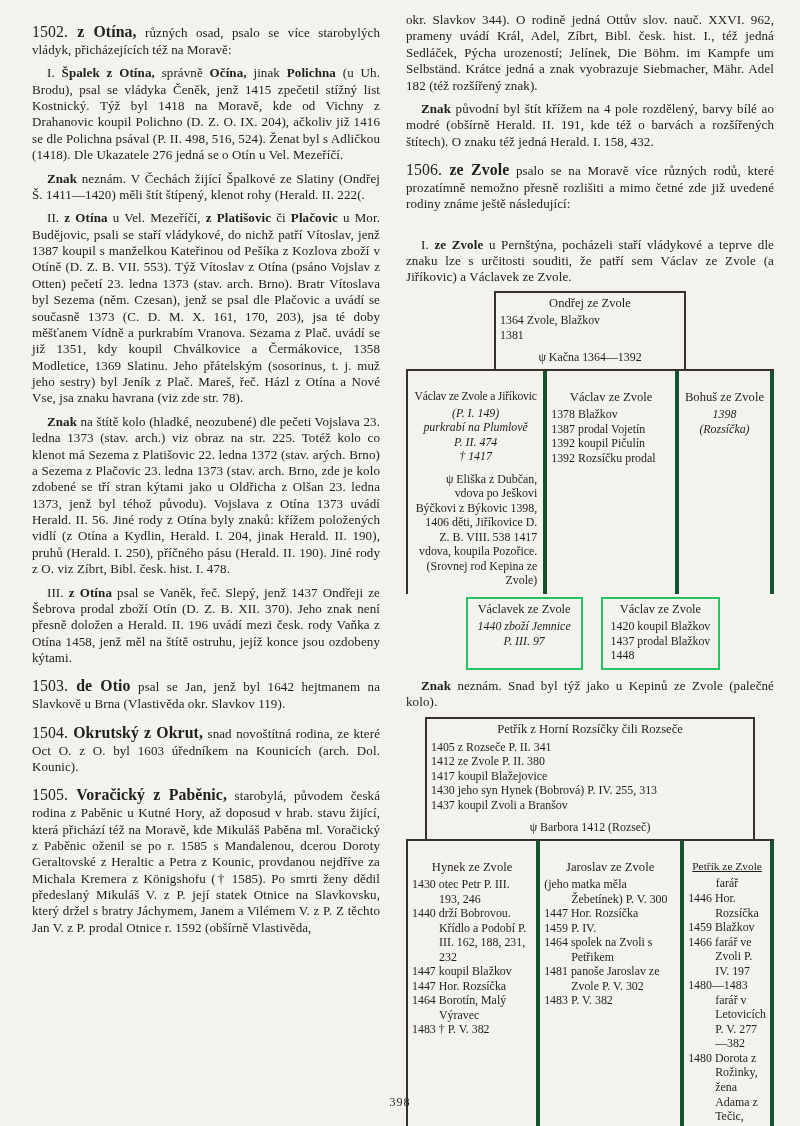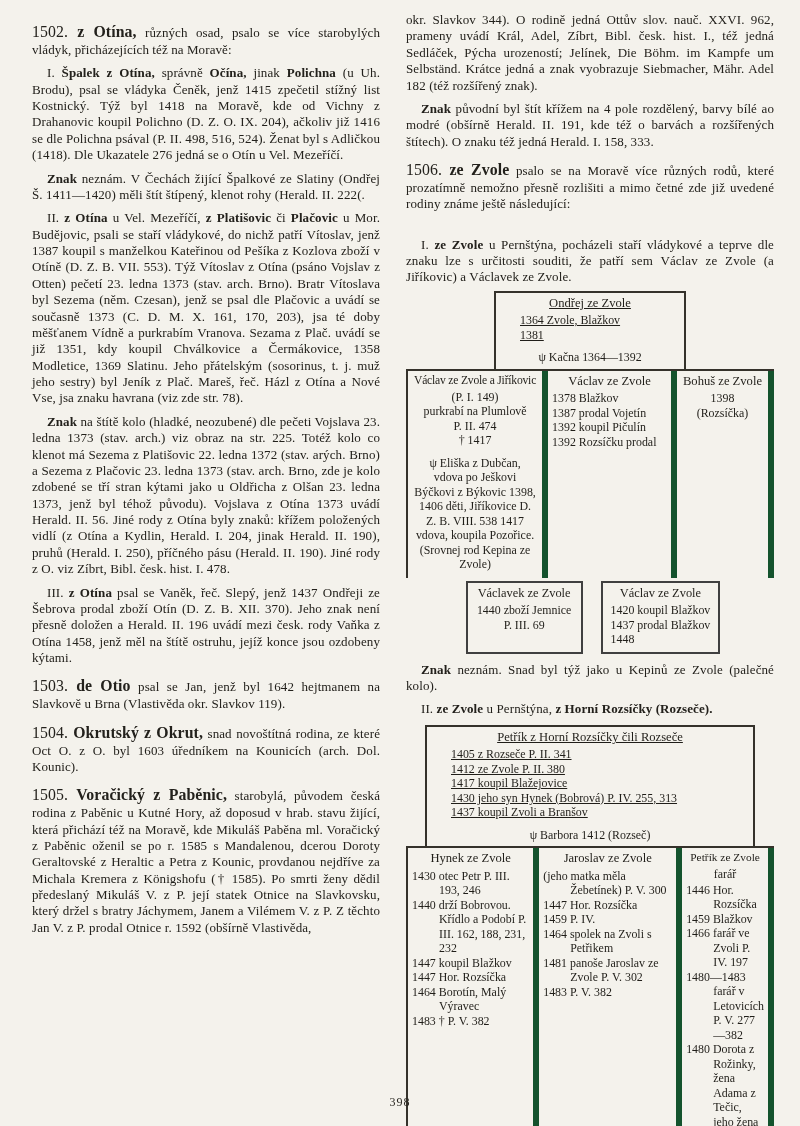--- a/index.html
+++ b/index.html
@@ -14,40 +14,40 @@
   p.ind{text-indent:15px;}
   p.tight{margin-bottom:3px;margin-top:24px;}
   .lead{font-size:15.8px;}
   b{font-weight:bold;}
   
   .gtree{margin:5px 0 8px;font-size:11.9px;line-height:1.22;color:#201e19;}
   .t-rootwrap{margin:0 auto;border-top:2px solid #35322b;border-left:2px solid #35322b;
     border-right:2px solid #35322b;box-sizing:border-box;}
   .w1{width:192px;}
   .w2{width:330px;}
-  .t-root{padding:2px 20px 0;text-decoration:underline;}
+  .t-root{padding:2px 0 0;}
   .t-title{text-align:center;font-size:12.6px;padding:1px 2px 2px;white-space:nowrap;overflow:hidden;}
   .t-sub{text-align:center;padding-bottom:1px;}
   .t-spouse{text-align:center;padding:8px 0 4px;}
   .t-row{display:flex;border-top:2px solid #35322b;border-left:2px solid #35322b;}
-  .t-cell{border-right:6px solid #14532d;padding:2px 4px 6px;box-sizing:border-box;}
+  .t-cell{border-right:4px solid #14532d;padding:18px 4px 6px;box-sizing:border-box;}
   .r1c1{width:148px;}
   .r1c1 .t-title{font-size:11.6px;letter-spacing:-.2px;}
   .r1c2{width:140px;}
   .r1c3{flex:1;}
   .r2c1{width:134px;}
   .r2c2{width:146px;}
   .r2c3{flex:1;}
-  .r2c3 .t-title{font-size:11.4px;}
+  .r2c3 .t-title{font-size:11.4px;text-decoration:underline;}
   .tl{padding:0 0 0 27px;text-indent:-27px;}
   .tl.nl{padding-left:4px;text-indent:0;}
-  .tl.c{padding-left:0;text-indent:0;text-align:center;}
-  .t-note{text-align:center;margin-top:8px;padding:0 2px;}
+  .tl.c{padding-left:0;text-indent:0;text-align:center;font-style:italic;}
+  .t-note{text-align:right;margin-top:8px;padding:0 2px;}
   .t-row2{display:flex;justify-content:center;gap:18px;padding:3px 0 0 6px;}
-  .t-box{border:2px solid #404040;padding:2px 8px 5px;box-sizing:border-box;}
+  .t-box{border:2px solid #22c55e;padding:2px 8px 5px;box-sizing:border-box;}
   .t-box .t-title{font-size:12.4px;}
   .pagenum{position:absolute;left:0;right:0;bottom:16px;text-align:center;
     font-size:12px;letter-spacing:1px;color:#2a2822;}
 </style>
 </head>
 <body>
 
 <div id="page">
   <div class="cols">
 
@@ -59,21 +59,21 @@
         <p class="para ind"><b>Znak</b><span> na štítě kolo (hladké, neozubené) dle pečeti Vojslava 23. ledna 1373 (stav. arch.) viz obraz na str. 225. Totéž kolo co klenot má Sezema z Platišovic 22. ledna 1372 (stav. arých. Brno) a Sezema z Plačovic 23. ledna 1373 (stav. arch. Brno, zde je kolo zdobené se tří stran kýtami jako u Oldřicha z Olšan 23. ledna 1373, jenž byl téhož původu). Vojslava z Otína 1373 uvádí Herald. II. 56. Jiné rody z Otína byly znaků: křížem položených vidlí (z Otína a Kydlin, Herald. I. 204, jinak Herald. II. 190), pruhů (Herald. I. 250), příčného pásu (Herald. II. 190). Jiné rody z O. viz Zíbrt, Bibl. česk. hist. I. 478.</span></p>
         <p class="para ind"><span>III. </span><b>z Otína</b><span> psal se Vaněk, řeč. Slepý, jenž 1437 Ondřeji ze Šebrova prodal zboží Otín (D. Z. B. XII. 370). Jeho znak není přesně doložen a Herald. II. 196 uvádí mezi česk. rody Vaňka z Otína 1458, jenž měl na štítě ostruhu, jejíž konce jsou ozdobeny kýtami.</span></p>
         <p class="para entry"><span class="lead">1503. </span><b class="lead">de Otio</b><span> psal se Jan, jenž byl 1642 hejtmanem na Slavkově u Brna (Vlastivěda okr. Slavkov 119).</span></p>
         <p class="para entry"><span class="lead">1504. </span><b class="lead">Okrutský z Okrut,</b><span> snad novoštítná rodina, ze které Oct O. z O. byl 1603 úředníkem na Kounicích (arch. Dol. Kounic).</span></p>
         <p class="para entry"><span class="lead">1505. </span><b class="lead">Voračický z Paběnic,</b><span> starobylá, původem česká rodina z Paběnic u Kutné Hory, až doposud v hrab. stavu žijící, která přichází též na Moravě, kde Mikuláš Paběna ml. Voračický z Paběnic oženil se po r. 1585 s Mandalenou, dcerou Doroty Geraltovské z Heraltic a Petra z Kounic, provdanou nejdříve za Michala Kremera z Königshofu († 1585). Po smrti ženy dědil předeslaný Mikuláš V. z P. její statek Otnice na Slavkovsku, který držel s bratry Jáchymem, Janem a Vilémem V. z P. Z těchto Jan V. z P. prodal Otnice r. 1592 (obšírně Vlastivěda,</span></p>
       </div>
 
     <div class="col">
       <div>
           <p class="para "><span>okr. Slavkov 344). O rodině jedná Ottův slov. nauč. XXVI. 962, prameny uvádí Král, Adel, Zíbrt, Bibl. česk. hist. I., též jedná Sedláček, Pýcha urozeností; Jelínek, Die Böhm. im Kampfe um Selbständ. Krátce jedná a znak vyobrazuje Siebmacher, Mähr. Adel 182 (též rozšířený znak).</span></p>
-          <p class="para ind"><b>Znak</b><span> původní byl štít křížem na 4 pole rozdělený, barvy bílé ao modré (obšírně Herald. II. 191, kde též o barvách a rozšířených štítech). O znaku též jedná Herald. I. 158, 333.</span></p>
+          <p class="para ind"><b>Znak</b><span> původní byl štít křížem na 4 pole rozdělený, barvy bílé ao modré (obšírně Herald. II. 191, kde též o barvách a rozšířených štítech). O znaku též jedná Herald. I. 158, 432.</span></p>
           <p class="para entry"><span class="lead">1506. </span><b class="lead">ze Zvole</b><span> psalo se na Moravě více různých rodů, které prozatímně nemožno přesně rozlišiti a mimo četné zde již uvedené rodiny známe ještě následující:</span></p>
           <p class="para ind tight"><span>I. </span><b>ze Zvole</b><span> u Pernštýna, pocházeli staří vládykové a teprve dle znaku lze s určitosti souditi, že patří sem Václav ze Zvole (a Jiříkovic) a Václavek ze Zvole.</span></p>
         </div>
 
       <div class="gtree">
         <div class="t-rootwrap w1">
           <div class="t-root">
             <div class="t-title">Ondřej ze Zvole</div>
             <div>
                 <div class="tl nl">1364 Zvole, Blažkov</div>
@@ -108,37 +108,36 @@
                 <div class="tl c">1398</div>
                 <div class="tl c">(Rozsíčka)</div>
               </div>
           </div>
         </div>
         <div class="t-row2">
           <div class="t-box">
             <div class="t-title">Václavek ze Zvole</div>
             <div>
                 <div class="tl c">1440 zboží Jemnice</div>
-                <div class="tl c">P. III. 69</div>
+                <div class="tl c">P. III. 97</div>
               </div>
           </div>
           <div class="t-box">
             <div class="t-title">Václav ze Zvole</div>
             <div>
                 <div class="tl ">1420 koupil Blažkov</div>
                 <div class="tl ">1437 prodal Blažkov</div>
                 <div class="tl ">1448</div>
               </div>
           </div>
         </div>
       </div>
 
       <div>
           <p class="para ind"><b>Znak</b><span> neznám. Snad byl týž jako u Kepinů ze Zvole (palečné kolo).</span></p>
-          <p class="para ind"><span>II. </span><b>ze Zvole</b><span> u Pernštýna, </span><b>z Horní Rozsíčky (Rozseče).</b></p>
         </div>
 
       <div class="gtree">
         <div class="t-rootwrap w2">
           <div class="t-root">
             <div class="t-title">Petřík z Horní Rozsíčky čili Rozseče</div>
             <div>
                 <div class="tl nl">1405 z Rozseče P. II. 341</div>
                 <div class="tl nl">1412 ze Zvole P. II. 380</div>
                 <div class="tl nl">1417 koupil Blažejovice</div>

